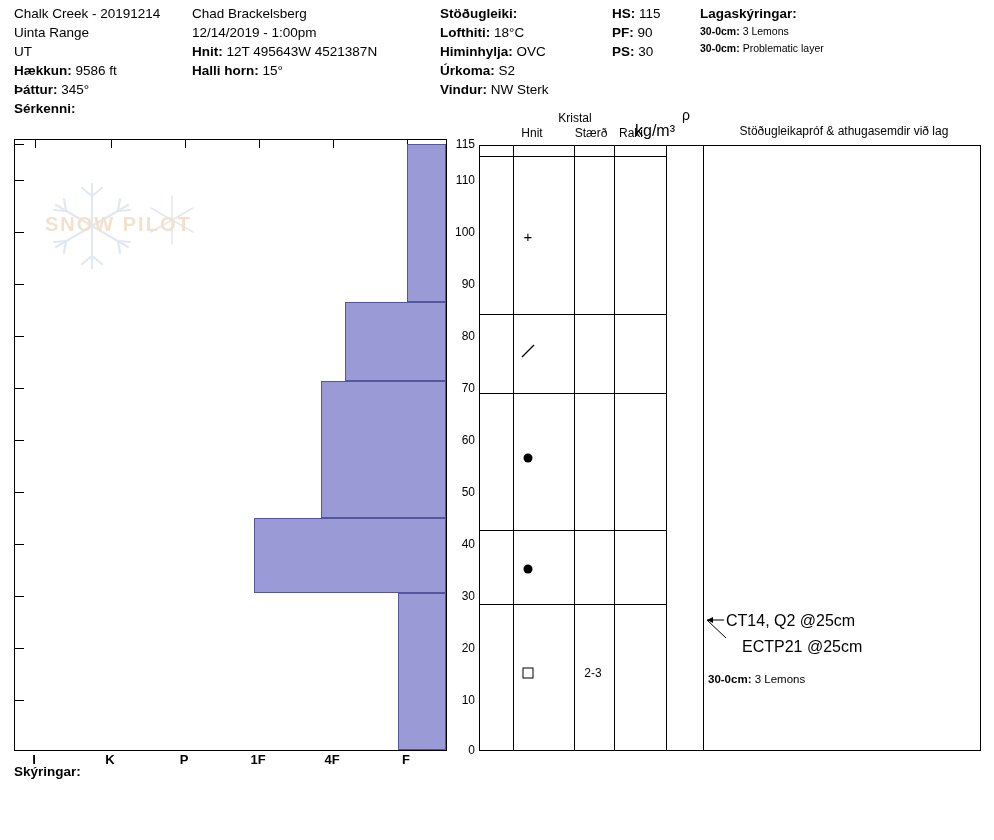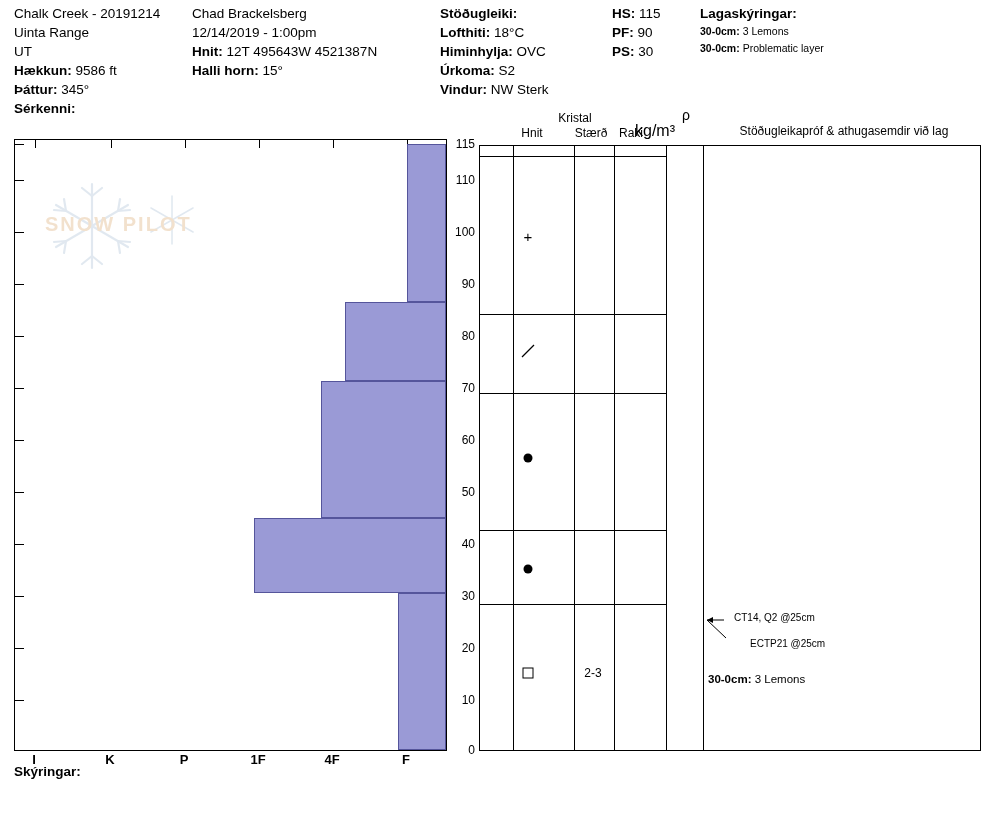--- a/index.html
+++ b/index.html
@@ -209,23 +209,22 @@
   .gsize {
     position: absolute;
     transform: translate(-50%, -50%);
     font-size: 12px;
     white-space: nowrap;
   }
 
   
   .test-lbl {
     position: absolute;
-    font-size: 10px;
-    white-space: nowrap;
-    margin-left: 8px;
+    font-size: 16px;
+    white-space: nowrap;
   }
   .note-lbl {
     position: absolute;
     font-size: 11.5px;
     white-space: nowrap;
   }
   .note-lbl b { font-weight: bold; }
 
   
   .hard-axis {

